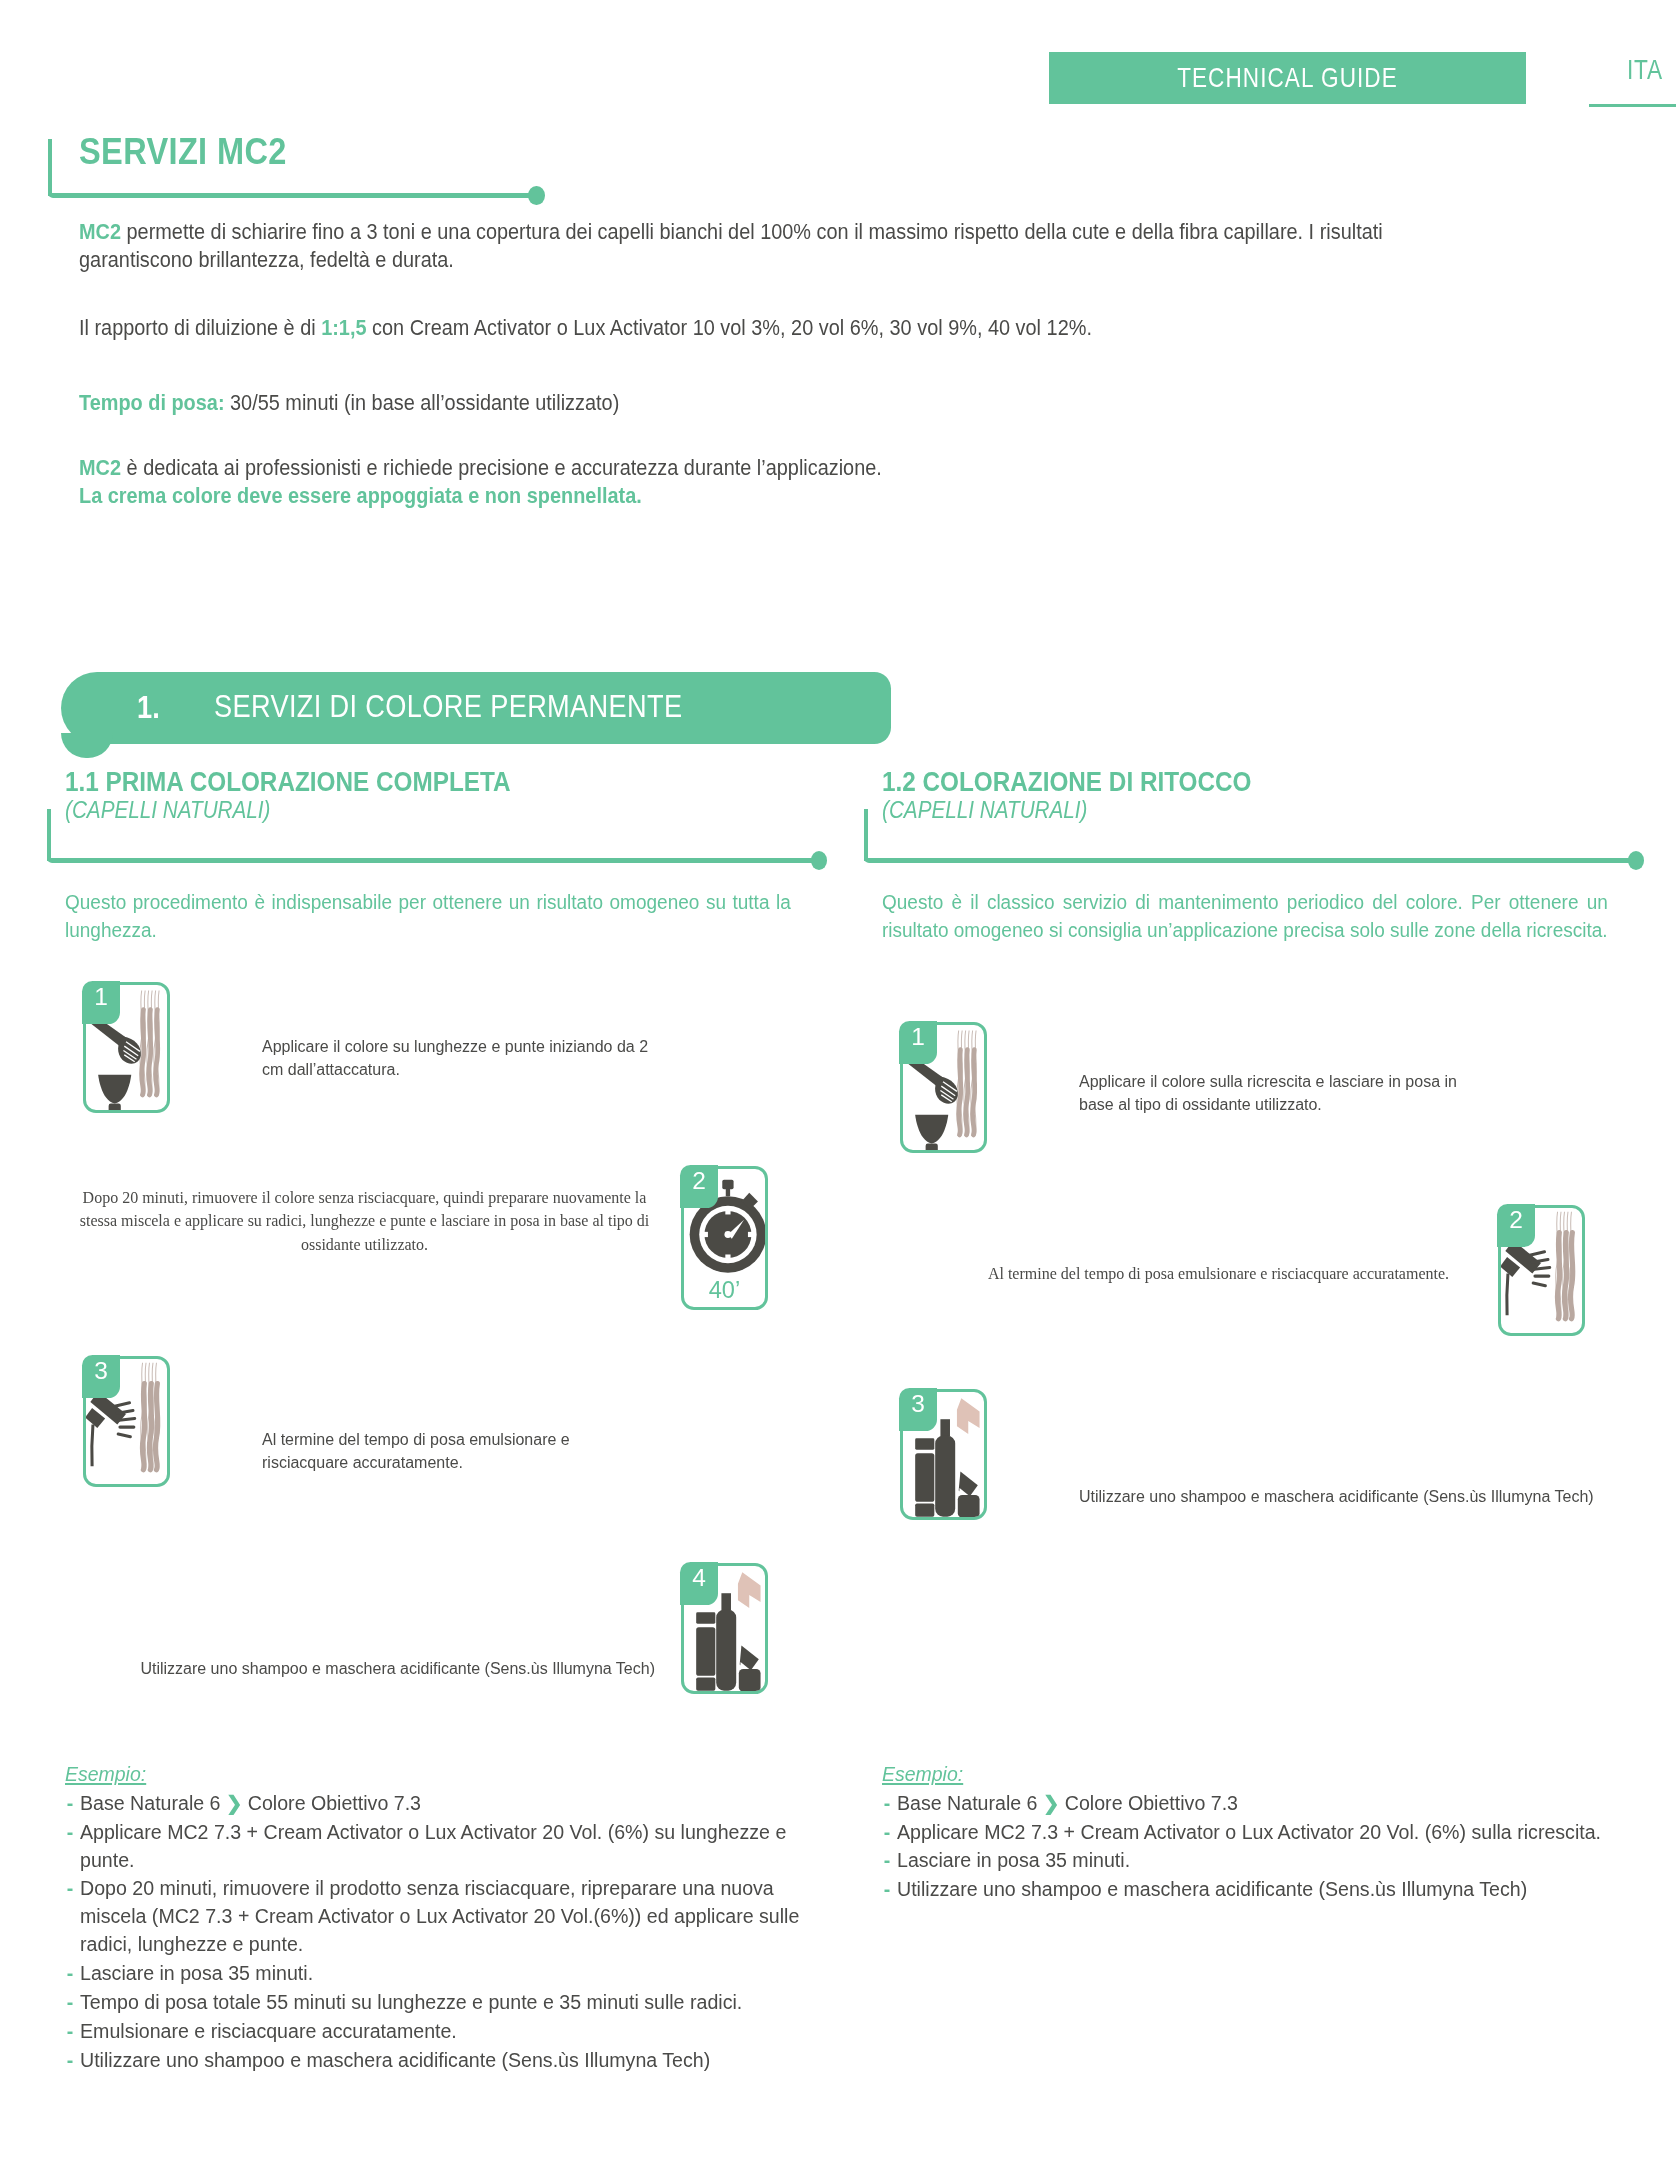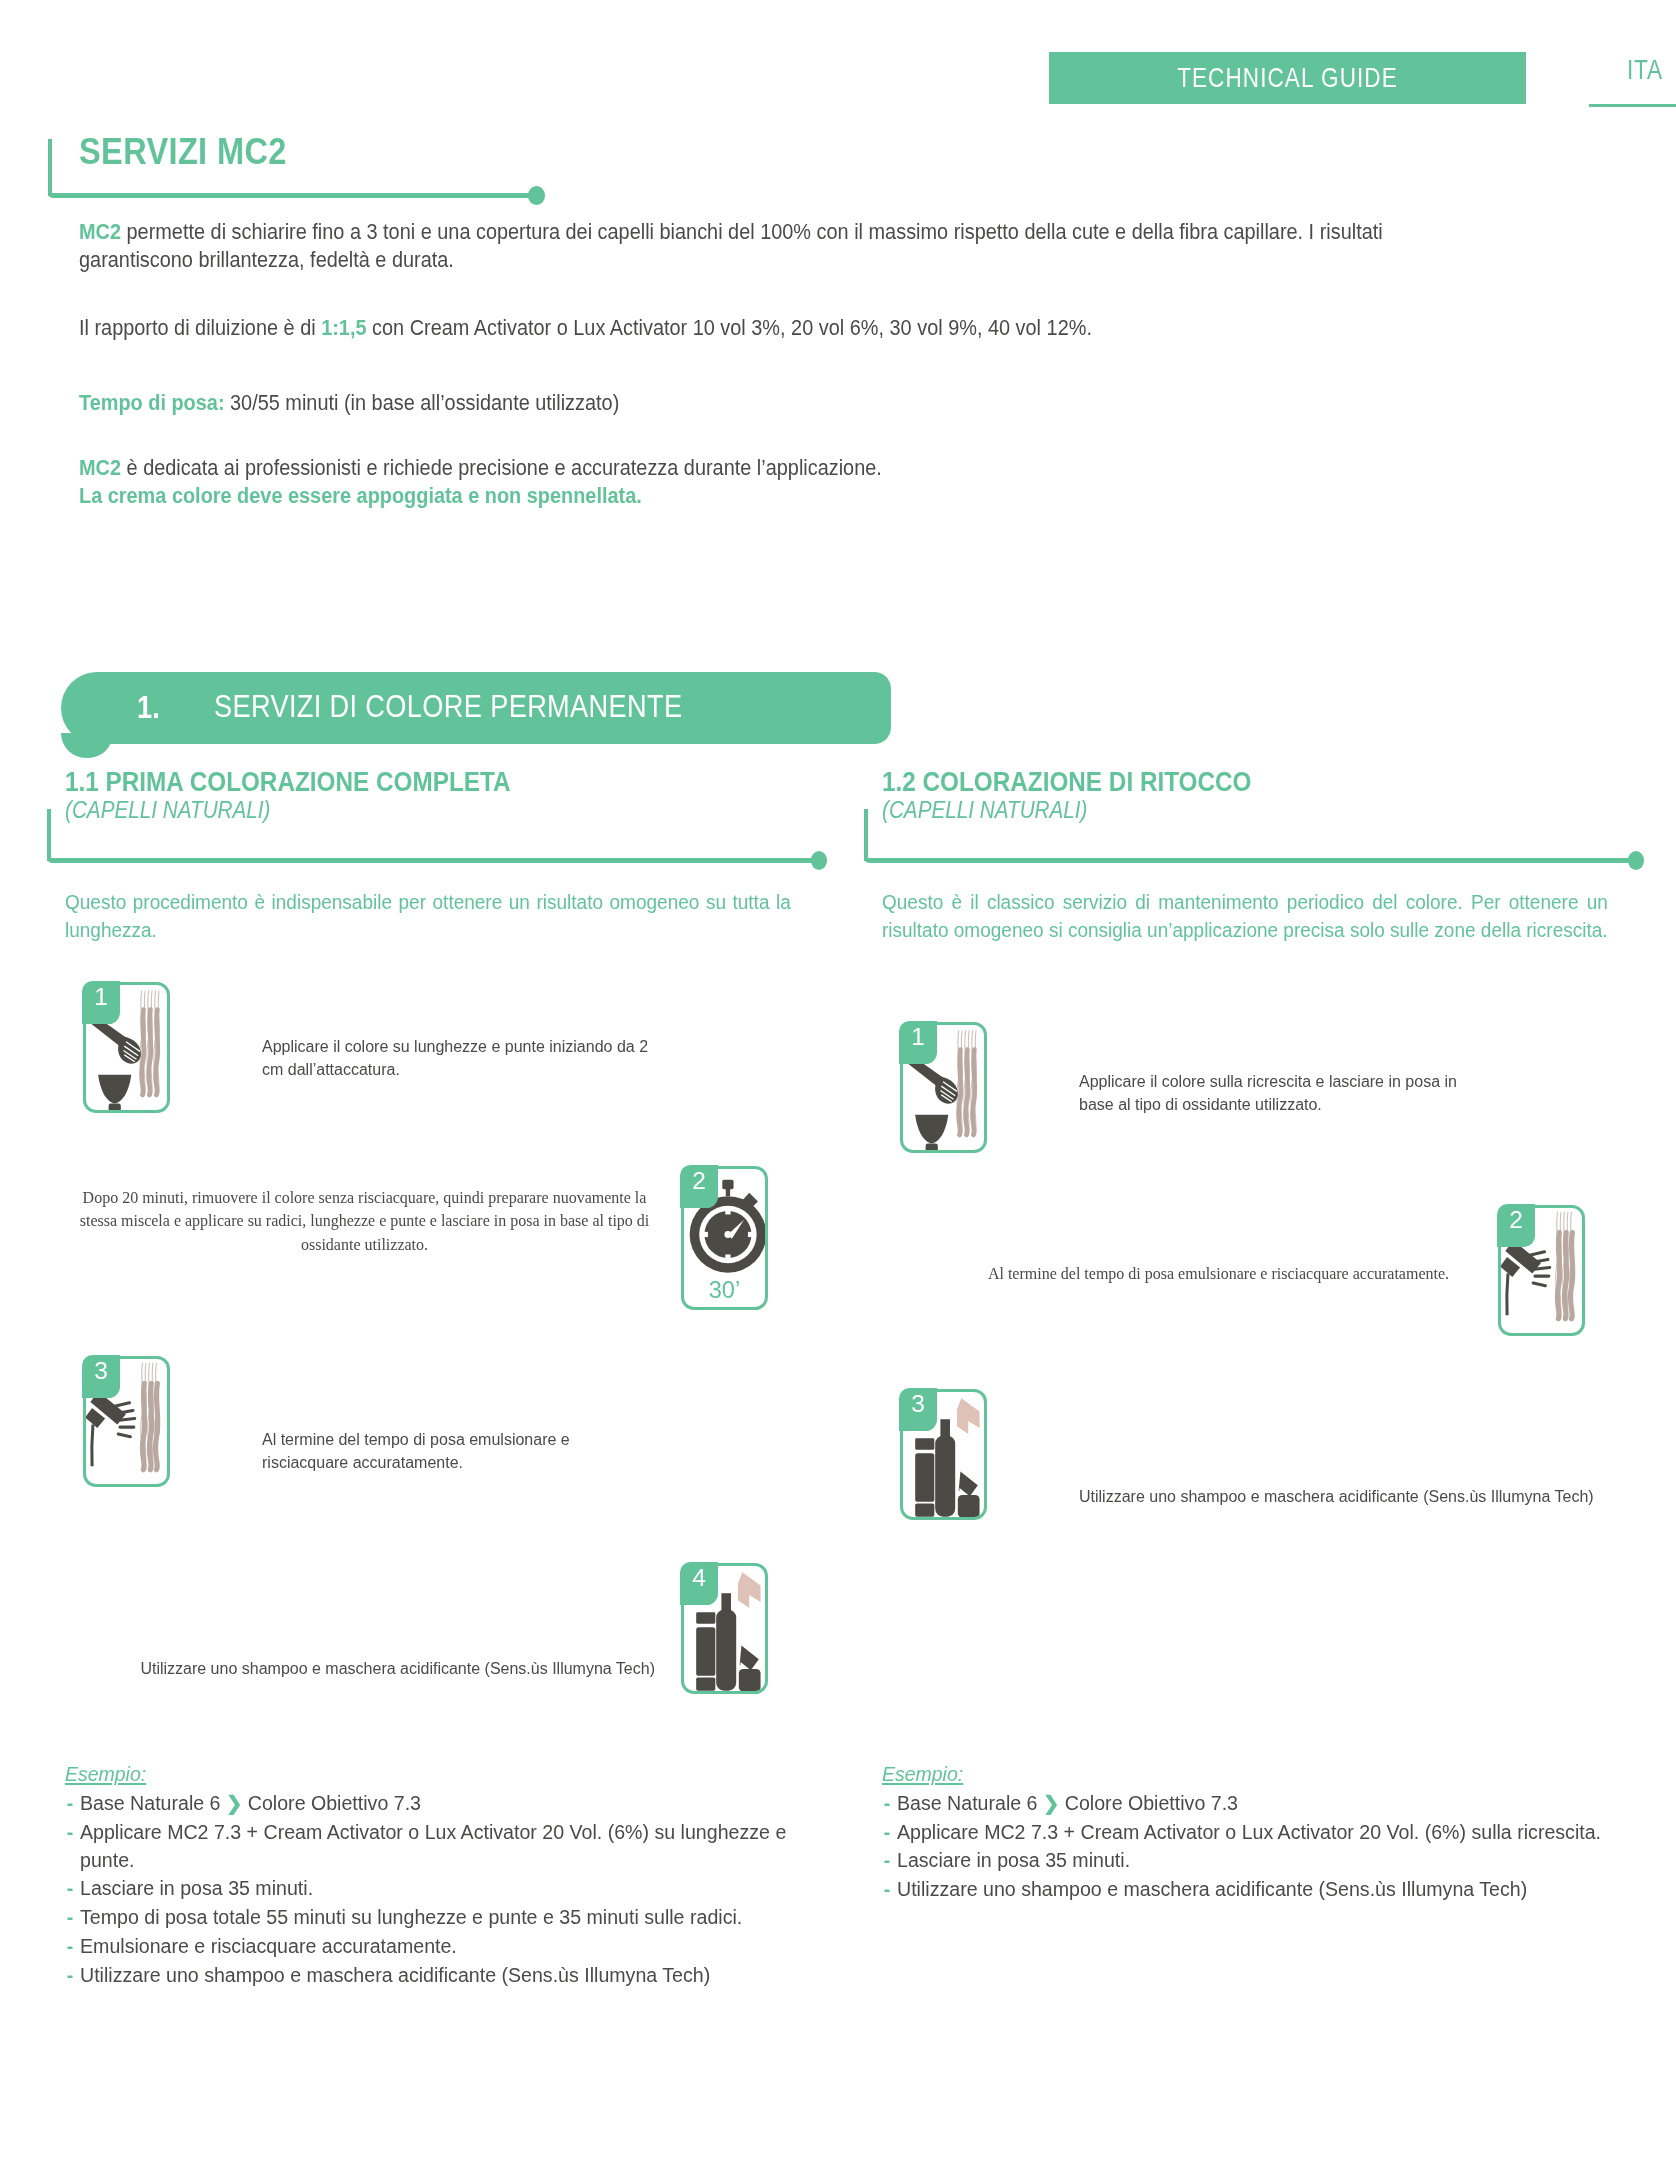--- a/index.html
+++ b/index.html
@@ -302,21 +302,21 @@
       <rect x="95" y="196" width="12" height="18" fill="#fff"></rect>
       <rect x="37" y="144" width="18" height="12" fill="#fff"></rect>
       <rect x="147" y="144" width="18" height="12" fill="#fff"></rect>
       <path d="M101 150 L138 116 L110 160 Z" fill="#fff"></path>
       <circle cx="101" cy="150" r="8" fill="#fff"></circle>
       <path d="M32 74 L52 54 L70 74 L50 92 Z" fill="#4b4a45"></path>
       <path d="M132 74 L150 54 L170 74 L152 92 Z" fill="#4b4a45"></path>
     </svg>
   </div>
   <div class="badge">2</div>
-  <div class="timer-label">30’</div>
+  <div class="timer-label">40’</div>
 </div>
 <div class="step-text center" style="left:74px; top:1186px; width:581px;">Dopo 20 minuti, rimuovere il colore senza risciacquare, quindi preparare nuovamente la stessa miscela e applicare su radici, lunghezze e punte e lasciare in posa in base al tipo di ossidante utilizzato.</div>
 
 <div class="card" style="left:83px; top:1356px;">
   <div class="art">
     <svg viewBox="0 0 200 300" width="87" height="131" aria-hidden="true">
       <g fill="none" stroke="#c9bcb6" stroke-width="2.4">
         <path d="M130 8 C123 52 137 90 128 132 C120 174 135 214 128 252"></path>
         <path d="M138 8 C131 52 145 90 136 132 C128 174 143 214 136 252"></path>
         <path d="M146 8 C139 52 153 90 144 132 C136 174 151 214 144 252"></path>
@@ -360,20 +360,21 @@
   </div>
   <div class="badge">4</div>
 </div>
 <div class="step-text right-align" style="left:114px; top:1657px; width:541px;">Utilizzare uno shampoo e maschera acidificante (Sens.ùs Illumyna Tech)</div>
 
 <div class="esempio" style="left:65px; top:1762px;">
   <h4>Esempio:</h4>
   <ul>
     <li><span>Base Naturale 6 </span><span class="arrow">❯</span><span> Colore Obiettivo 7.3</span></li>
     <li><span>Applicare MC2 7.3 + Cream Activator o Lux Activator 20 Vol. (6%) su lunghezze e punte.</span></li>
+    <li><span>Dopo 20 minuti, rimuovere il prodotto senza risciacquare, ripreparare una nuova miscela (MC2 7.3 + Cream Activator o Lux Activator 20 Vol.(6%)) ed applicare sulle radici, lunghezze e punte.</span></li>
     <li><span>Lasciare in posa 35 minuti.</span></li>
     <li><span>Tempo di posa totale 55 minuti su lunghezze e punte e 35 minuti sulle radici.</span></li>
     <li><span>Emulsionare e risciacquare accuratamente.</span></li>
     <li><span>Utilizzare uno shampoo e maschera acidificante (Sens.ùs Illumyna Tech)</span></li>
   </ul>
 </div>
 
 <div class="col col-right">
   <div class="sub-title">1.2 COLORAZIONE DI RITOCCO</div>
   <div class="sub-sub">(CAPELLI NATURALI)</div>

